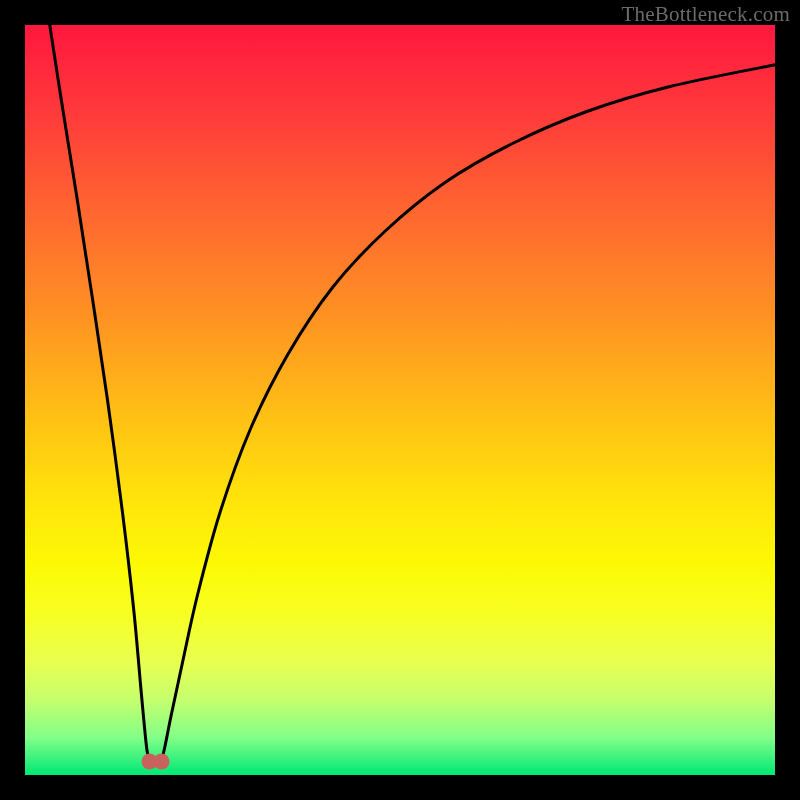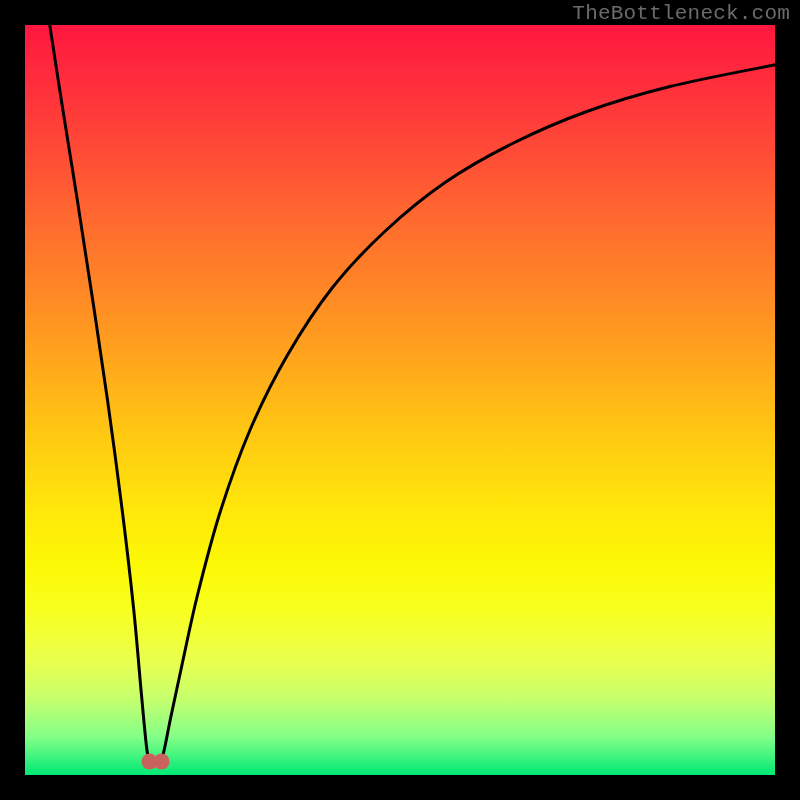--- a/index.html
+++ b/index.html
@@ -37,21 +37,21 @@
       #e8ff50 85%,
       #c5ff6e 90%,
       #82ff88 95%,
       #00e875 100%
     );
   }
   .watermark {
     position: absolute;
     top: 2px;
     right: 10px;
-    font-family: Liberation Mono, monospace;
+    font-family: Liberation Serif, serif;
     font-size: 21px;
     color: #6b6b6b;
     letter-spacing: 0.2px;
   }
   svg.curves {
     position: absolute;
     left: 0;
     top: 0;
   }
 </style>

